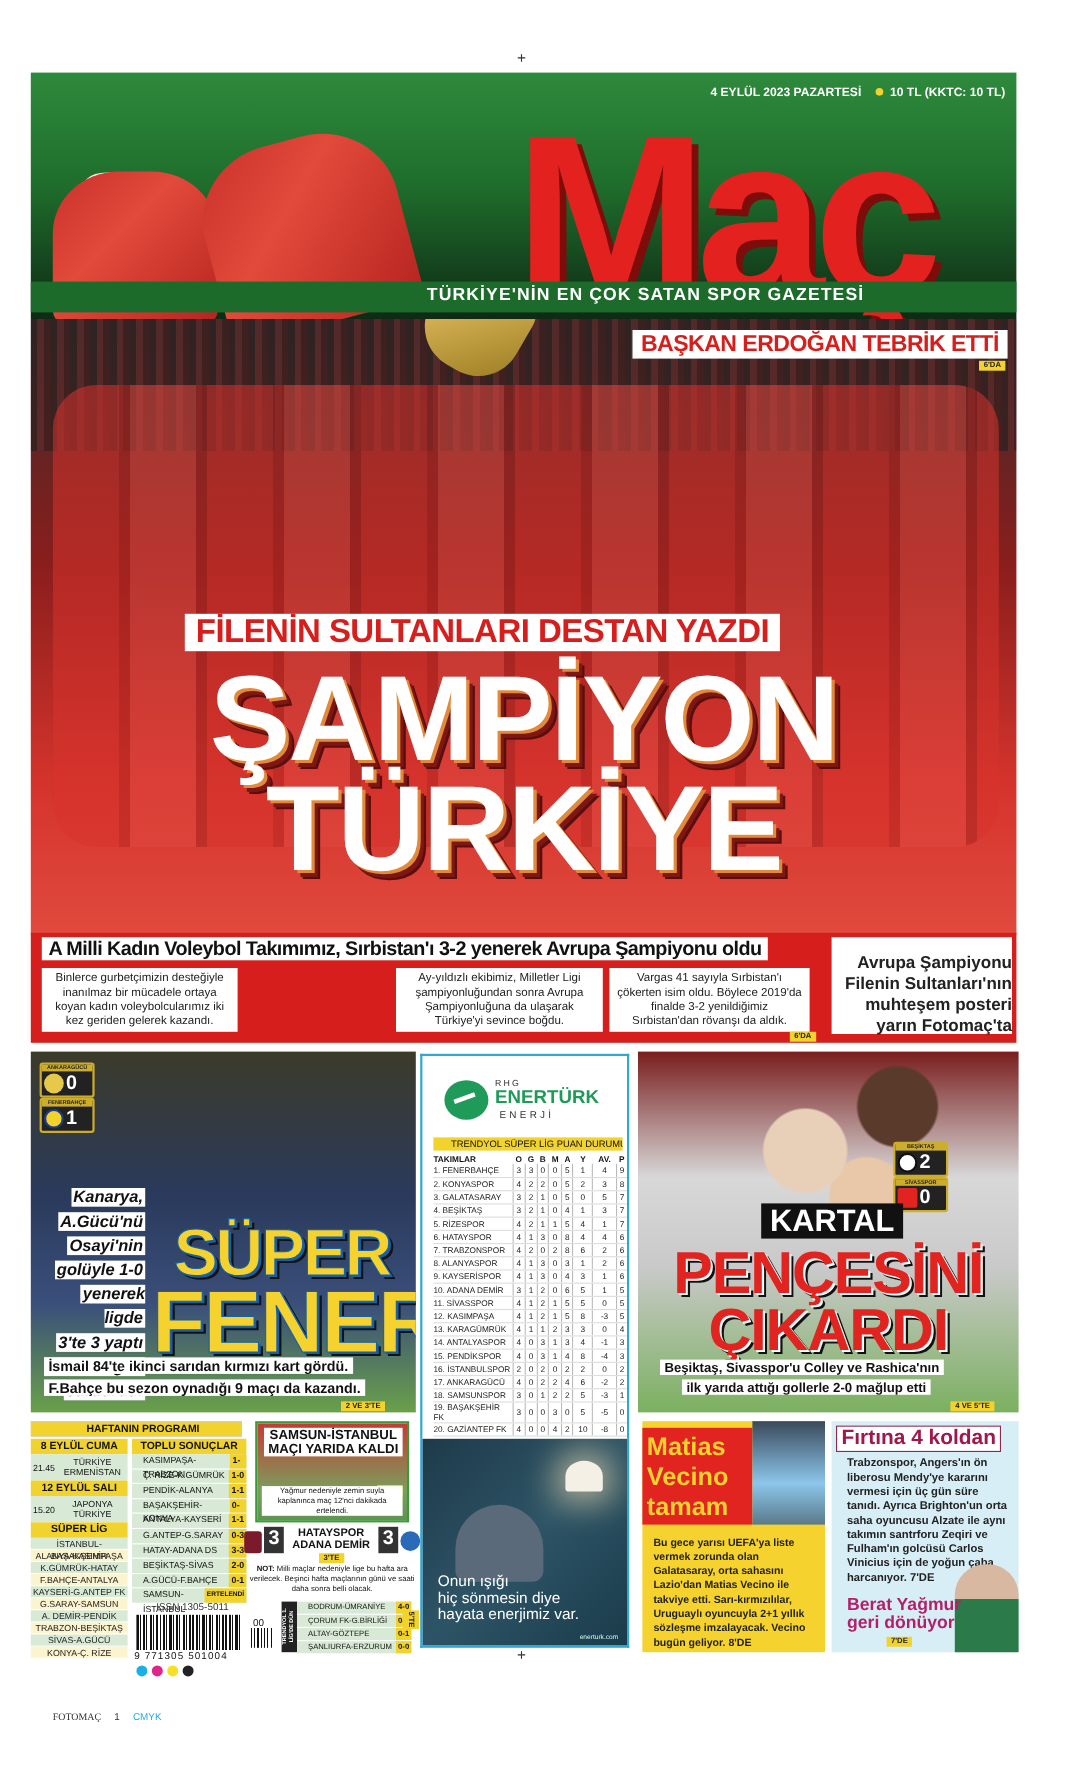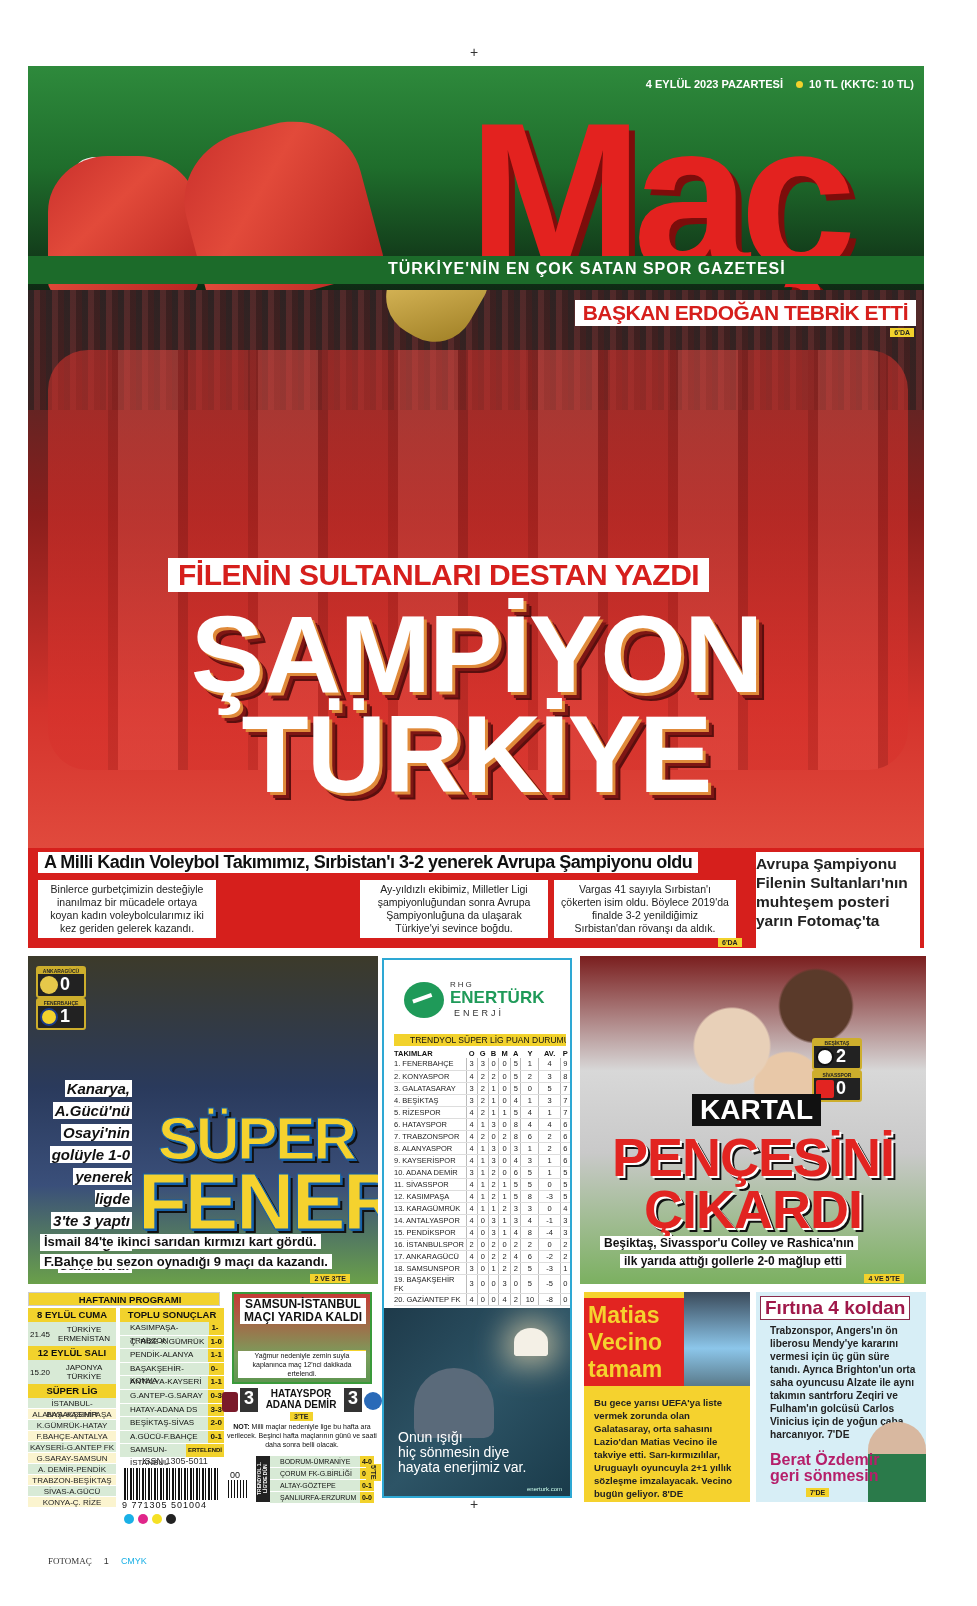--- a/index.html
+++ b/index.html
@@ -21,21 +21,21 @@
   #erdogan { right: 8px; top: 10px; background: #fff; color: #d61f1c; font-size: 21px; font-weight: 900; padding: 1px 8px; letter-spacing: -0.5px; }
   .ref { background: #f2d22c; color: #222; font-size: 7px; font-weight: 700; padding: 1px 4px; }
   #filenin { left: 140px; top: 268px; background: #fff; color: #d61f1c; font-size: 30px; font-weight: 900; padding: 0 10px; letter-spacing: -0.5px; }
   .bigline { left: 0; width: 896px; text-align: center; color: #fff; font-weight: 900; letter-spacing: -2px; text-shadow: 3px 3px 0 #e08a3a, 6px 6px 0 #7e1614, 8px 8px 0 #5a0f0e; }
   #sampiyon { top: 300px; font-size: 110px; }
   #turkiye { top: 400px; font-size: 110px; }
   
   #redband { left: 28px; top: 848px; width: 896px; height: 100px; background: #d61f1c; }
   #subhead { left: 10px; top: 4px; background: #fff; color: #111; font-size: 18px; font-weight: 900; padding: 0 6px; letter-spacing: -0.5px; }
   .factbox { top: 32px; height: 58px; background: #fff; font-size: 10.5px; line-height: 13px; text-align: center; padding: 3px 6px; color: #222; }
-  #poster-box { left: 728px; top: 4px; width: 164px; height: 104px; background: #fff; font-size: 15.5px; font-weight: 900; line-height: 19px; text-align: left; padding-top: 2px; color:#222; }
+  #poster-box { left: 728px; top: 4px; width: 164px; height: 88px; background: #fff; font-size: 15.5px; font-weight: 900; line-height: 19px; text-align: right; padding-top: 14px; color:#222; }
   
   #fener { left: 28px; top: 956px; width: 350px; height: 328px; background: linear-gradient(180deg,#3c3a2a 0%,#2a3a5c 40%,#3a4f7a 70%,#6aa04a 100%); overflow:hidden; }
   .score-chip { position:absolute; width:50px; background:#222; border:2px solid #cdae2c; border-radius:3px; color:#fff; font-weight:900; font-size:18px; }
   .score-chip .lab { display:block; background:#cdae2c; color:#222; font-size:5px; text-align:center; }
   .score-chip .crest { display:inline-block; width:18px; height:18px; border-radius:50%; background:#e6c84a; vertical-align:middle; margin:2px; }
   #fener-side { left: 6px; top: 122px; width: 98px; font-size: 15px; font-weight: 900; line-height: 22px; text-align: right; font-style: italic; }
   #fener-side span { background: #fff; padding: 0 2px; }
   .super { color: #f5d22e; font-weight: 900; letter-spacing: -2px; text-shadow: 2px 2px 0 #1560a8, 4px 4px 0 #111; -webkit-text-stroke: 1px #1560a8; }
   #super1 { left: 130px; top: 148px; font-size: 60px; }
   #super2 { left: 110px; top: 200px; font-size: 80px; }
@@ -560,21 +560,21 @@
 <div id="vecino" class="abs">
   <div class="head">Matias Vecino tamam</div>
   <div class="photo"></div>
   <div class="body">Bu gece yarısı UEFA'ya liste vermek zorunda olan Galatasaray, orta sahasını Lazio'dan Matias Vecino ile takviye etti. Sarı-kırmızılılar, Uruguaylı oyuncuyla 2+1 yıllık sözleşme imzalayacak. Vecino bugün geliyor. 8'DE</div>
 </div>
 
 <div id="firtina" class="abs">
   <div class="head">Fırtına 4 koldan</div>
   <div class="body">Trabzonspor, Angers'ın ön liberosu Mendy'ye kararını vermesi için üç gün süre tanıdı. Ayrıca Brighton'un orta saha oyuncusu Alzate ile aynı takımın santrforu Zeqiri ve Fulham'ın golcüsü Carlos Vinicius için de yoğun çaba harcanıyor. 7'DE</div>
   <div class="abs" style="right:0;top:130px;width:58px;height:80px;background:linear-gradient(180deg,#d8b8a0 0 40%,#2a7a4a 40%);border-radius:28px 28px 0 0;"></div>
-  <div class="sub" style="width:110px;">Berat Özdemir geri sönmesin</div>
+  <div class="sub" style="width:110px;">Berat Yağmur geri dönüyor</div>
   <div class="abs ref" style="left:50px;top:196px;">7'DE</div>
 </div>
 
 <div class="abs crop" style="left:470px;top:1496px;">+</div>
 <div class="abs" style="left:48px;top:1556px;font-size:9px;color:#333;display:flex;gap:12px;">
   <span style="font-family:'Liberation Serif',serif;">FOTOMAÇ</span>
   <span>1</span>
   <span style="color:#1ab0e6;">CMYK</span>
 </div>
 

